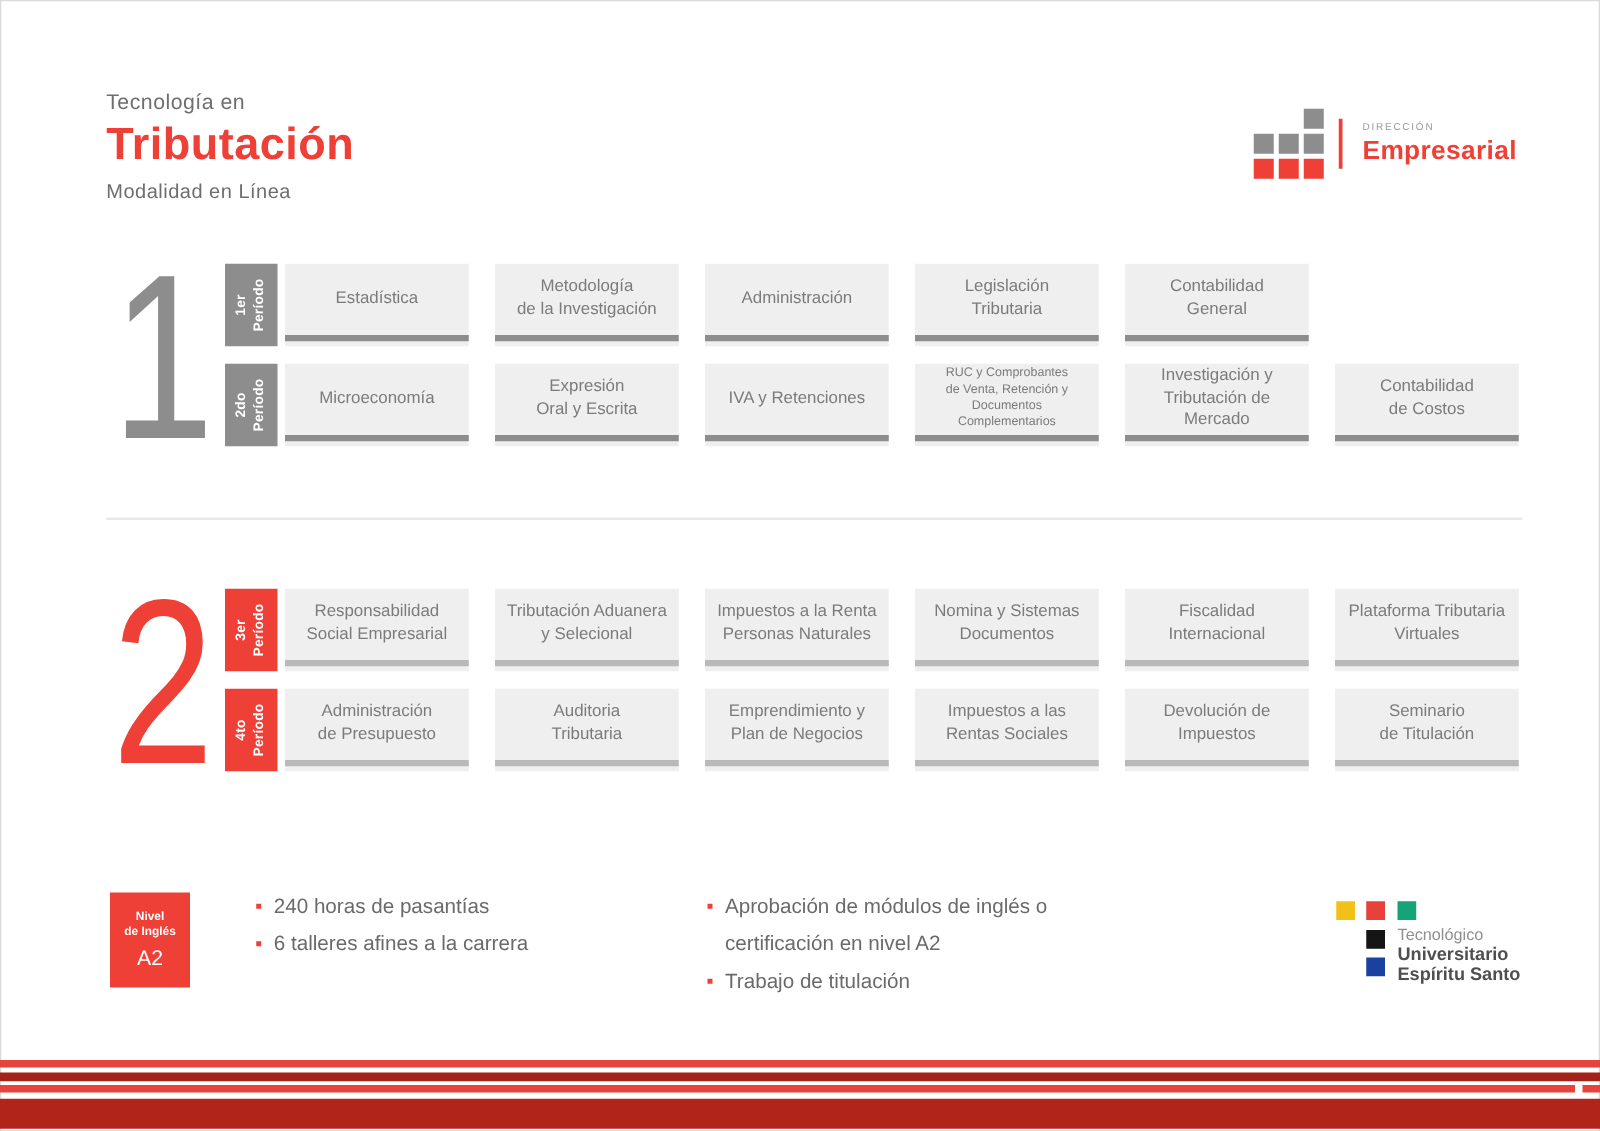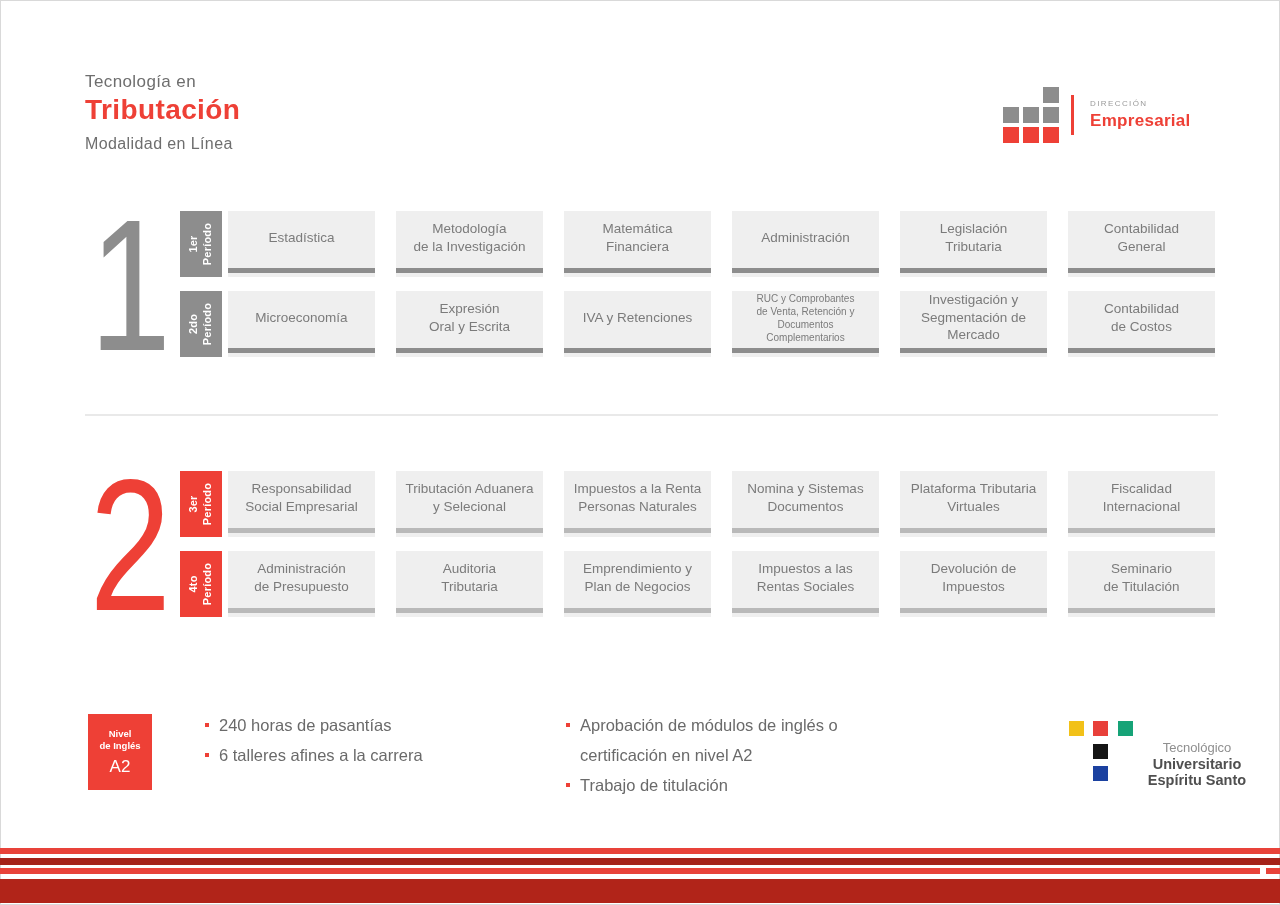--- a/index.html
+++ b/index.html
@@ -9,32 +9,32 @@
     --tes-yellow:#f2c118; --tes-red:#e8403a; --tes-green:#16a377; --tes-black:#151515; --tes-blue:#1b41a0;
   }
   *{margin:0;padding:0;box-sizing:border-box;}
   html,body{background:#fff;}
   body{font-family:"Liberation Sans","DejaVu Sans",sans-serif;}
   .page{position:relative;width:1280px;height:905px;background:#fff;overflow:hidden;box-shadow:inset 0 0 0 1px #d9d9d9;}
 
   
   .title-block{position:absolute;left:85px;top:72px;}
   .supertitle{font-size:17px;color:#6e6e6e;letter-spacing:.4px;}
-  .main-title{font-size:28px;color:var(--accent);font-weight:600;letter-spacing:.4px;margin-top:2px;}
+  .main-title{font-size:36px;color:var(--accent);font-weight:600;letter-spacing:.4px;margin-top:2px;}
   .subtitle{font-size:16px;color:#6e6e6e;letter-spacing:.4px;margin-top:9px;}
 
   .logo-top{position:absolute;left:1003px;top:87px;display:flex;align-items:center;}
   .sq-grid{display:grid;grid-template-columns:repeat(3,16px);grid-template-rows:repeat(3,16px);gap:4px;}
   .sq{width:16px;height:16px;}
   .sq.empty{background:transparent;}
   .sq.gray{background:var(--gray-dark);}
   .sq.red{background:var(--accent);}
   .logo-top-divider{width:3px;height:40px;background:var(--accent);margin:0 16px 0 12px;}
   .logo-top-text .direccion{font-size:8px;color:#9a9a9a;letter-spacing:1.4px;}
-  .logo-top-text .empresarial{font-size:17px;color:var(--accent);font-weight:600;letter-spacing:.3px;margin-top:3px;}
+  .logo-top-text .empresarial{font-size:21px;color:var(--accent);font-weight:600;letter-spacing:.3px;margin-top:3px;}
 
   
   .section-number{position:absolute;left:75px;width:110px;height:175px;text-align:center;
     font-size:188px;line-height:175px;font-weight:400;}
   .section-number span{display:inline-block;transform:scaleX(.78);transform-origin:center;}
   .num-1{top:198px;color:var(--gray-dark);}
   .num-2{top:458px;color:var(--accent);}
 
   
   .row{position:absolute;left:180px;display:flex;gap:6px;}
@@ -65,21 +65,21 @@
   .req-bullet{flex:0 0 4px;width:4px;height:4px;background:var(--accent);margin:13px 10px 0 0;}
   .req-text{font-size:16.5px;line-height:30px;color:var(--text-gray);white-space:pre-line;}
 
   .logo-bottom{position:absolute;left:1068px;top:714px;width:165px;height:80px;}
   .tes-sq{position:absolute;width:15px;height:15px;}
   .tes-yellow{left:1px;top:7px;background:var(--tes-yellow);}
   .tes-red{left:25px;top:7px;background:var(--tes-red);}
   .tes-green{left:50px;top:7px;background:var(--tes-green);}
   .tes-black{left:25px;top:30px;background:var(--tes-black);}
   .tes-blue{left:25px;top:52px;background:var(--tes-blue);}
-  .tes-text{position:absolute;left:64px;top:26px;width:130px;text-align:center;}
+  .tes-text{position:absolute;left:50px;top:26px;width:130px;}
   .tes-line1{font-size:13px;color:#8f8f8f;line-height:16px;}
   .tes-line2,.tes-line3{font-size:14.5px;color:#4f4f4f;font-weight:700;line-height:16px;}
 
   
   .stripe{position:absolute;left:0;right:0;}
   .stripe-a{top:848px;height:6px;background:var(--stripe-bright);}
   .stripe-b{top:858px;height:7px;background:var(--stripe-dark);}
   .stripe-c{top:868px;height:6px;background:var(--stripe-bright);left:0;right:auto;width:1260px;}
   .stripe-c2{top:868px;height:6px;background:var(--stripe-bright);left:1266px;right:0;}
   .stripe-d{top:879px;height:24px;background:var(--stripe-thick);}
@@ -125,25 +125,20 @@
       <div class="card">
           <span class="card-title">Estadística</span>
           <span class="bar"></span>
         </div>
       <div class="card">
           <span class="card-title">Metodología
 de la Investigación</span>
           <span class="bar"></span>
         </div>
       <div class="card">
-          <span class="card-title">Matemática
-Financiera</span>
-          <span class="bar"></span>
-        </div>
-      <div class="card">
           <span class="card-title">Administración</span>
           <span class="bar"></span>
         </div>
       <div class="card">
           <span class="card-title">Legislación
 Tributaria</span>
           <span class="bar"></span>
         </div>
       <div class="card">
           <span class="card-title">Contabilidad
@@ -173,21 +168,21 @@
           <span class="bar"></span>
         </div>
       <div class="card small">
           <span class="card-title">RUC y Comprobantes
 de Venta, Retención y
 Documentos Complementarios</span>
           <span class="bar"></span>
         </div>
       <div class="card">
           <span class="card-title">Investigación y
-Segmentación de
+Tributación de
 Mercado</span>
           <span class="bar"></span>
         </div>
       <div class="card">
           <span class="card-title">Contabilidad
 de Costos</span>
           <span class="bar"></span>
         </div>
     </div>
   </div>
@@ -216,27 +211,27 @@
           <span class="card-title">Impuestos a la Renta
 Personas Naturales</span>
           <span class="bar"></span>
         </div>
       <div class="card">
           <span class="card-title">Nomina y Sistemas
 Documentos</span>
           <span class="bar"></span>
         </div>
       <div class="card">
+          <span class="card-title">Fiscalidad
+Internacional</span>
+          <span class="bar"></span>
+        </div>
+      <div class="card">
           <span class="card-title">Plataforma Tributaria
 Virtuales</span>
-          <span class="bar"></span>
-        </div>
-      <div class="card">
-          <span class="card-title">Fiscalidad
-Internacional</span>
           <span class="bar"></span>
         </div>
     </div>
   </div>
 
   <div class="row row4 sec2">
     <div class="period p-red">
         <span>4to
 Período</span>
       </div>

